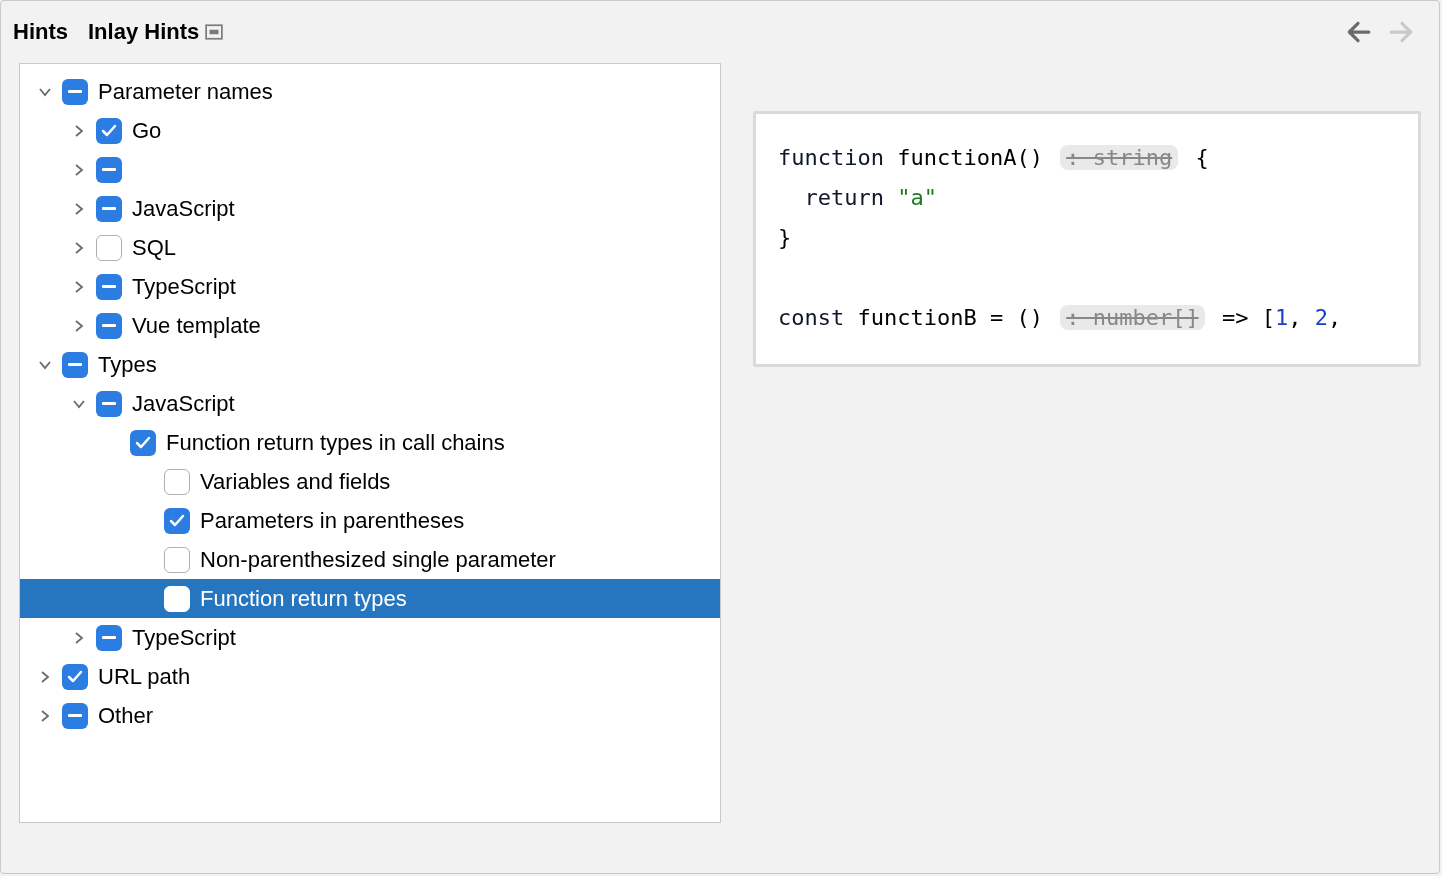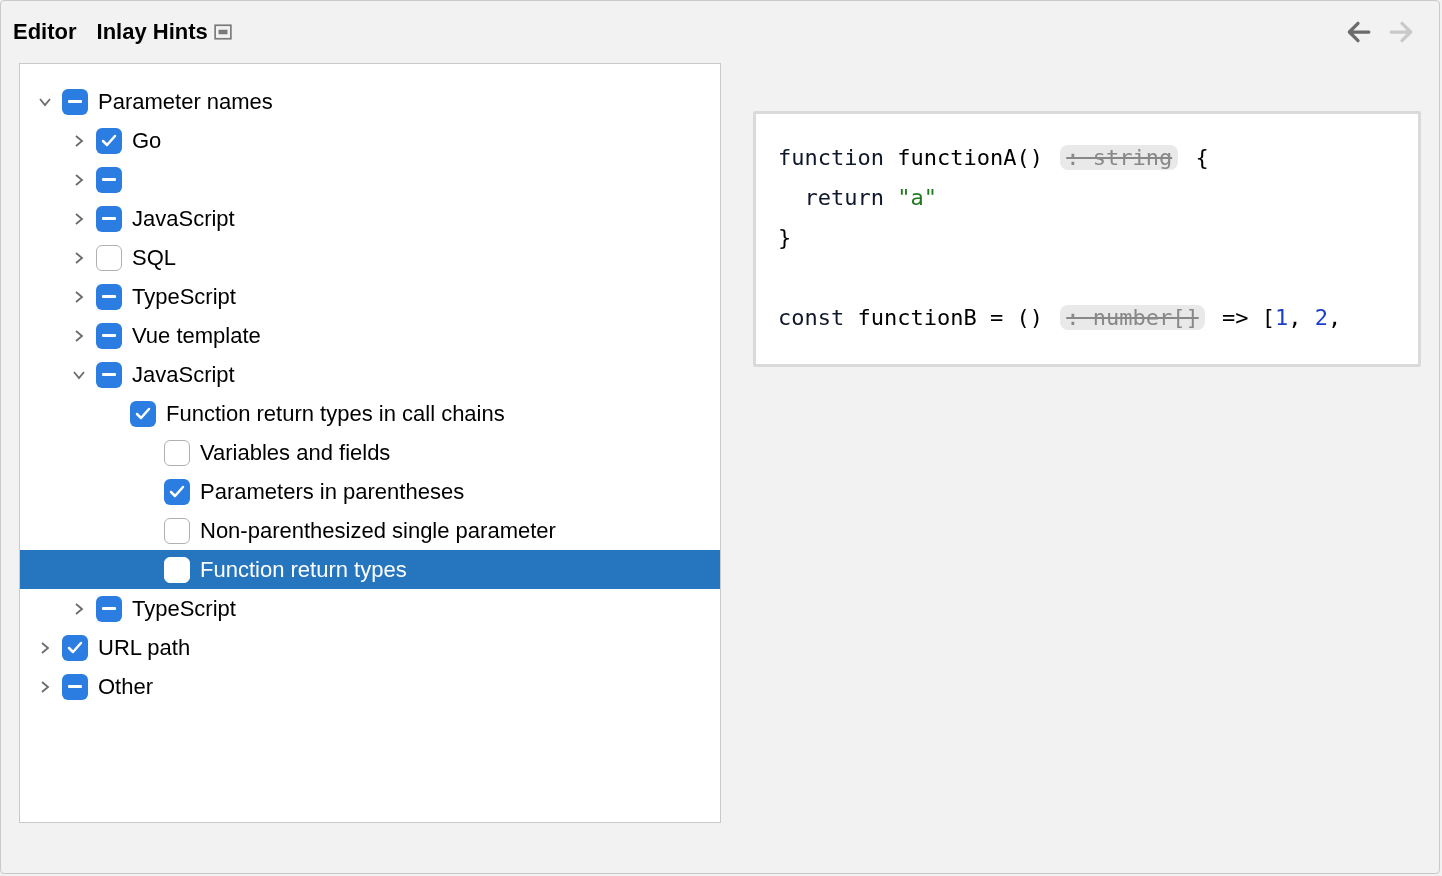--- a/index.html
+++ b/index.html
@@ -40,21 +40,21 @@
     display: flex;
     padding: 0 18px 18px 18px;
     gap: 32px;
   }
   .tree-panel {
     background: #fff;
     border: 1px solid #c9c9c9;
     width: 756px;
     height: 760px;
     overflow: hidden;
-    padding-top: 18px;
+    padding-top: 8px;
   }
   .tree {
     font-size: 22px;
     user-select: none;
   }
   .row {
     display: flex;
     align-items: center;
     height: 39px;
     padding-left: 12px;
@@ -129,21 +129,21 @@
     margin: 0 4px;
   }
   .collapse-ico { display:inline-flex; align-items:center; margin-left:6px;}
   .collapse-ico svg { width:18px; height:16px; display:block;}
 </style>
 </head>
 <body>
 
 <div class="window">
   <div class="header">
-    <span class="crumb">Editor</span>
+    <span class="crumb">Hints</span>
     <span class="crumb-sep">
       <svg viewBox="0 0 10 10">
           <path d="M2 1 L7 5 L2 9" fill="none" stroke="#888" stroke-width="1.6"></path>
         </svg>
     </span>
     <span class="crumb">Inlay Hints</span>
     <span class="collapse-ico">
       <svg viewBox="0 0 16 14">
           <rect x="1" y="1" width="14" height="12" fill="none" stroke="#7a7a7a" stroke-width="1.5"></rect>
           <rect x="4" y="5" width="8" height="4" fill="#7a7a7a"></rect>
@@ -244,20 +244,32 @@
               <svg viewBox="0 0 12 12">
                 <path d="M3 1 L9 6 L3 11" fill="none" stroke="#6b6b6b" stroke-width="1.8"></path>
               </svg>
             </span>
             <span class="checkbox indeterminate">
               <span class="dash"></span>
             </span>
             <span class="label">Vue template</span>
           </div>
           <div class="row">
+            <span class="indent" style="width: 0px;"></span>
+            <span class="arrow ">
+              <svg viewBox="0 0 12 12">
+                <path d="M1 3 L6 9 L11 3" fill="none" stroke="#6b6b6b" stroke-width="1.8"></path>
+              </svg>
+            </span>
+            <span class="checkbox indeterminate">
+              <span class="dash"></span>
+            </span>
+            <span class="label">Types</span>
+          </div>
+          <div class="row">
             <span class="indent" style="width: 34px;"></span>
             <span class="arrow ">
               <svg viewBox="0 0 12 12">
                 <path d="M1 3 L6 9 L11 3" fill="none" stroke="#6b6b6b" stroke-width="1.8"></path>
               </svg>
             </span>
             <span class="checkbox indeterminate">
               <span class="dash"></span>
             </span>
             <span class="label">JavaScript</span>

